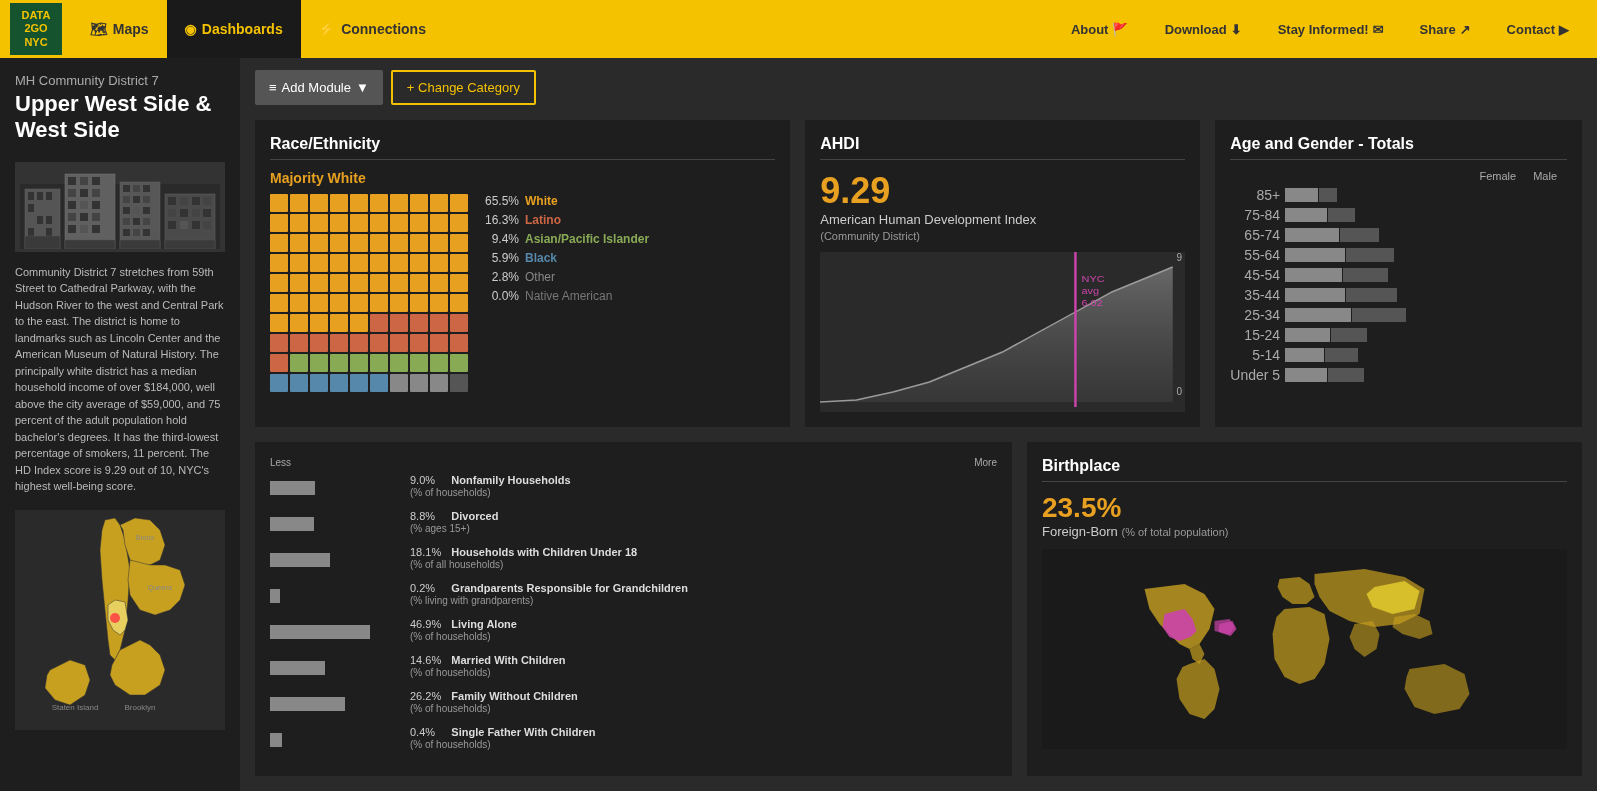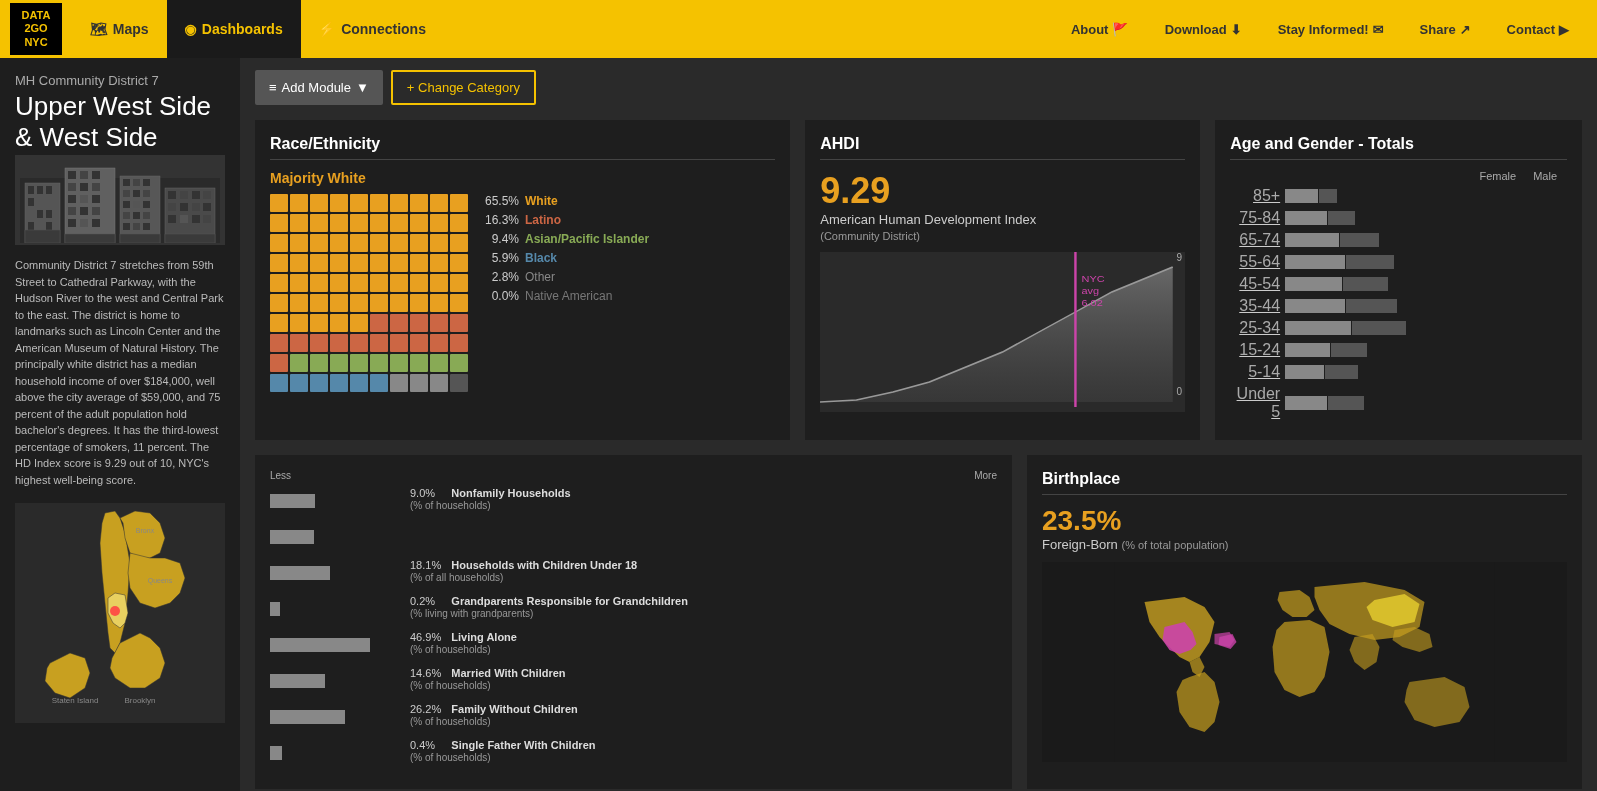--- a/index.html
+++ b/index.html
@@ -7,21 +7,21 @@
 
     
     .topnav {
       background: #f5c200;
       display: flex;
       align-items: center;
       height: 58px;
       padding: 0 10px;
     }
     .logo {
-      background: #000000;
+      background: #14532d;
       color: #f5c200;
       font-size: 11px;
       font-weight: bold;
       line-height: 1.2;
       padding: 6px 8px;
       margin-right: 10px;
       width: 52px;
       text-align: center;
     }
     .nav-item {
@@ -58,24 +58,24 @@
       padding: 15px;
       flex-shrink: 0;
     }
     .sidebar-subtitle {
       color: #aaa;
       font-size: 13px;
       margin-bottom: 3px;
     }
     .sidebar-title {
       color: #fff;
-      font-size: 26px;
-      font-weight: normal;
+      font-size: 22px;
+      font-weight: bold;
       line-height: 1.2;
-      margin-bottom: 2px;
+      margin-bottom: 18px;
     }
     .sidebar-illustration {
       width: 100%;
       height: 90px;
       margin-bottom: 12px;
       background: #333;
       display: flex;
       align-items: center;
       justify-content: center;
       overflow: hidden;
@@ -218,22 +218,21 @@
       gap: 17px;
       font-size: 11px;
       color: #aaa;
       margin-bottom: 5px;
       padding-right: 10px;
     }
     .age-row {
       display: flex;
       align-items: center;
       margin-bottom: 4px;
-      font-size: 16px;
-      text-decoration: underline;
+      font-size: 14px;
     }
     .age-label {
       width: 50px;
       text-align: right;
       color: #aaa;
       margin-right: 5px;
     }
     .age-bars {
       flex: 1;
       display: flex;
@@ -754,20 +753,25 @@
     <div class="hh-info">
       <span class="hh-pct">9.0%</span>
       <span class="hh-name">Nonfamily Households</span>
       <div class="hh-sub">(% of households)</div>
     </div>
             </div>
             <div class="hh-row">
     <div class="hh-bar-area">
       <div class="hh-bar" style="width:44px"></div>
     </div>
+    <div class="hh-info">
+      <span class="hh-pct">8.8%</span>
+      <span class="hh-name">Divorced</span>
+      <div class="hh-sub">(% ages 15+)</div>
+    </div>
             </div>
             <div class="hh-row">
     <div class="hh-bar-area">
       <div class="hh-bar" style="width:60px"></div>
     </div>
     <div class="hh-info">
       <span class="hh-pct">18.1%</span>
       <span class="hh-name">Households with Children Under 18</span>
       <div class="hh-sub">(% of all households)</div>
     </div>

